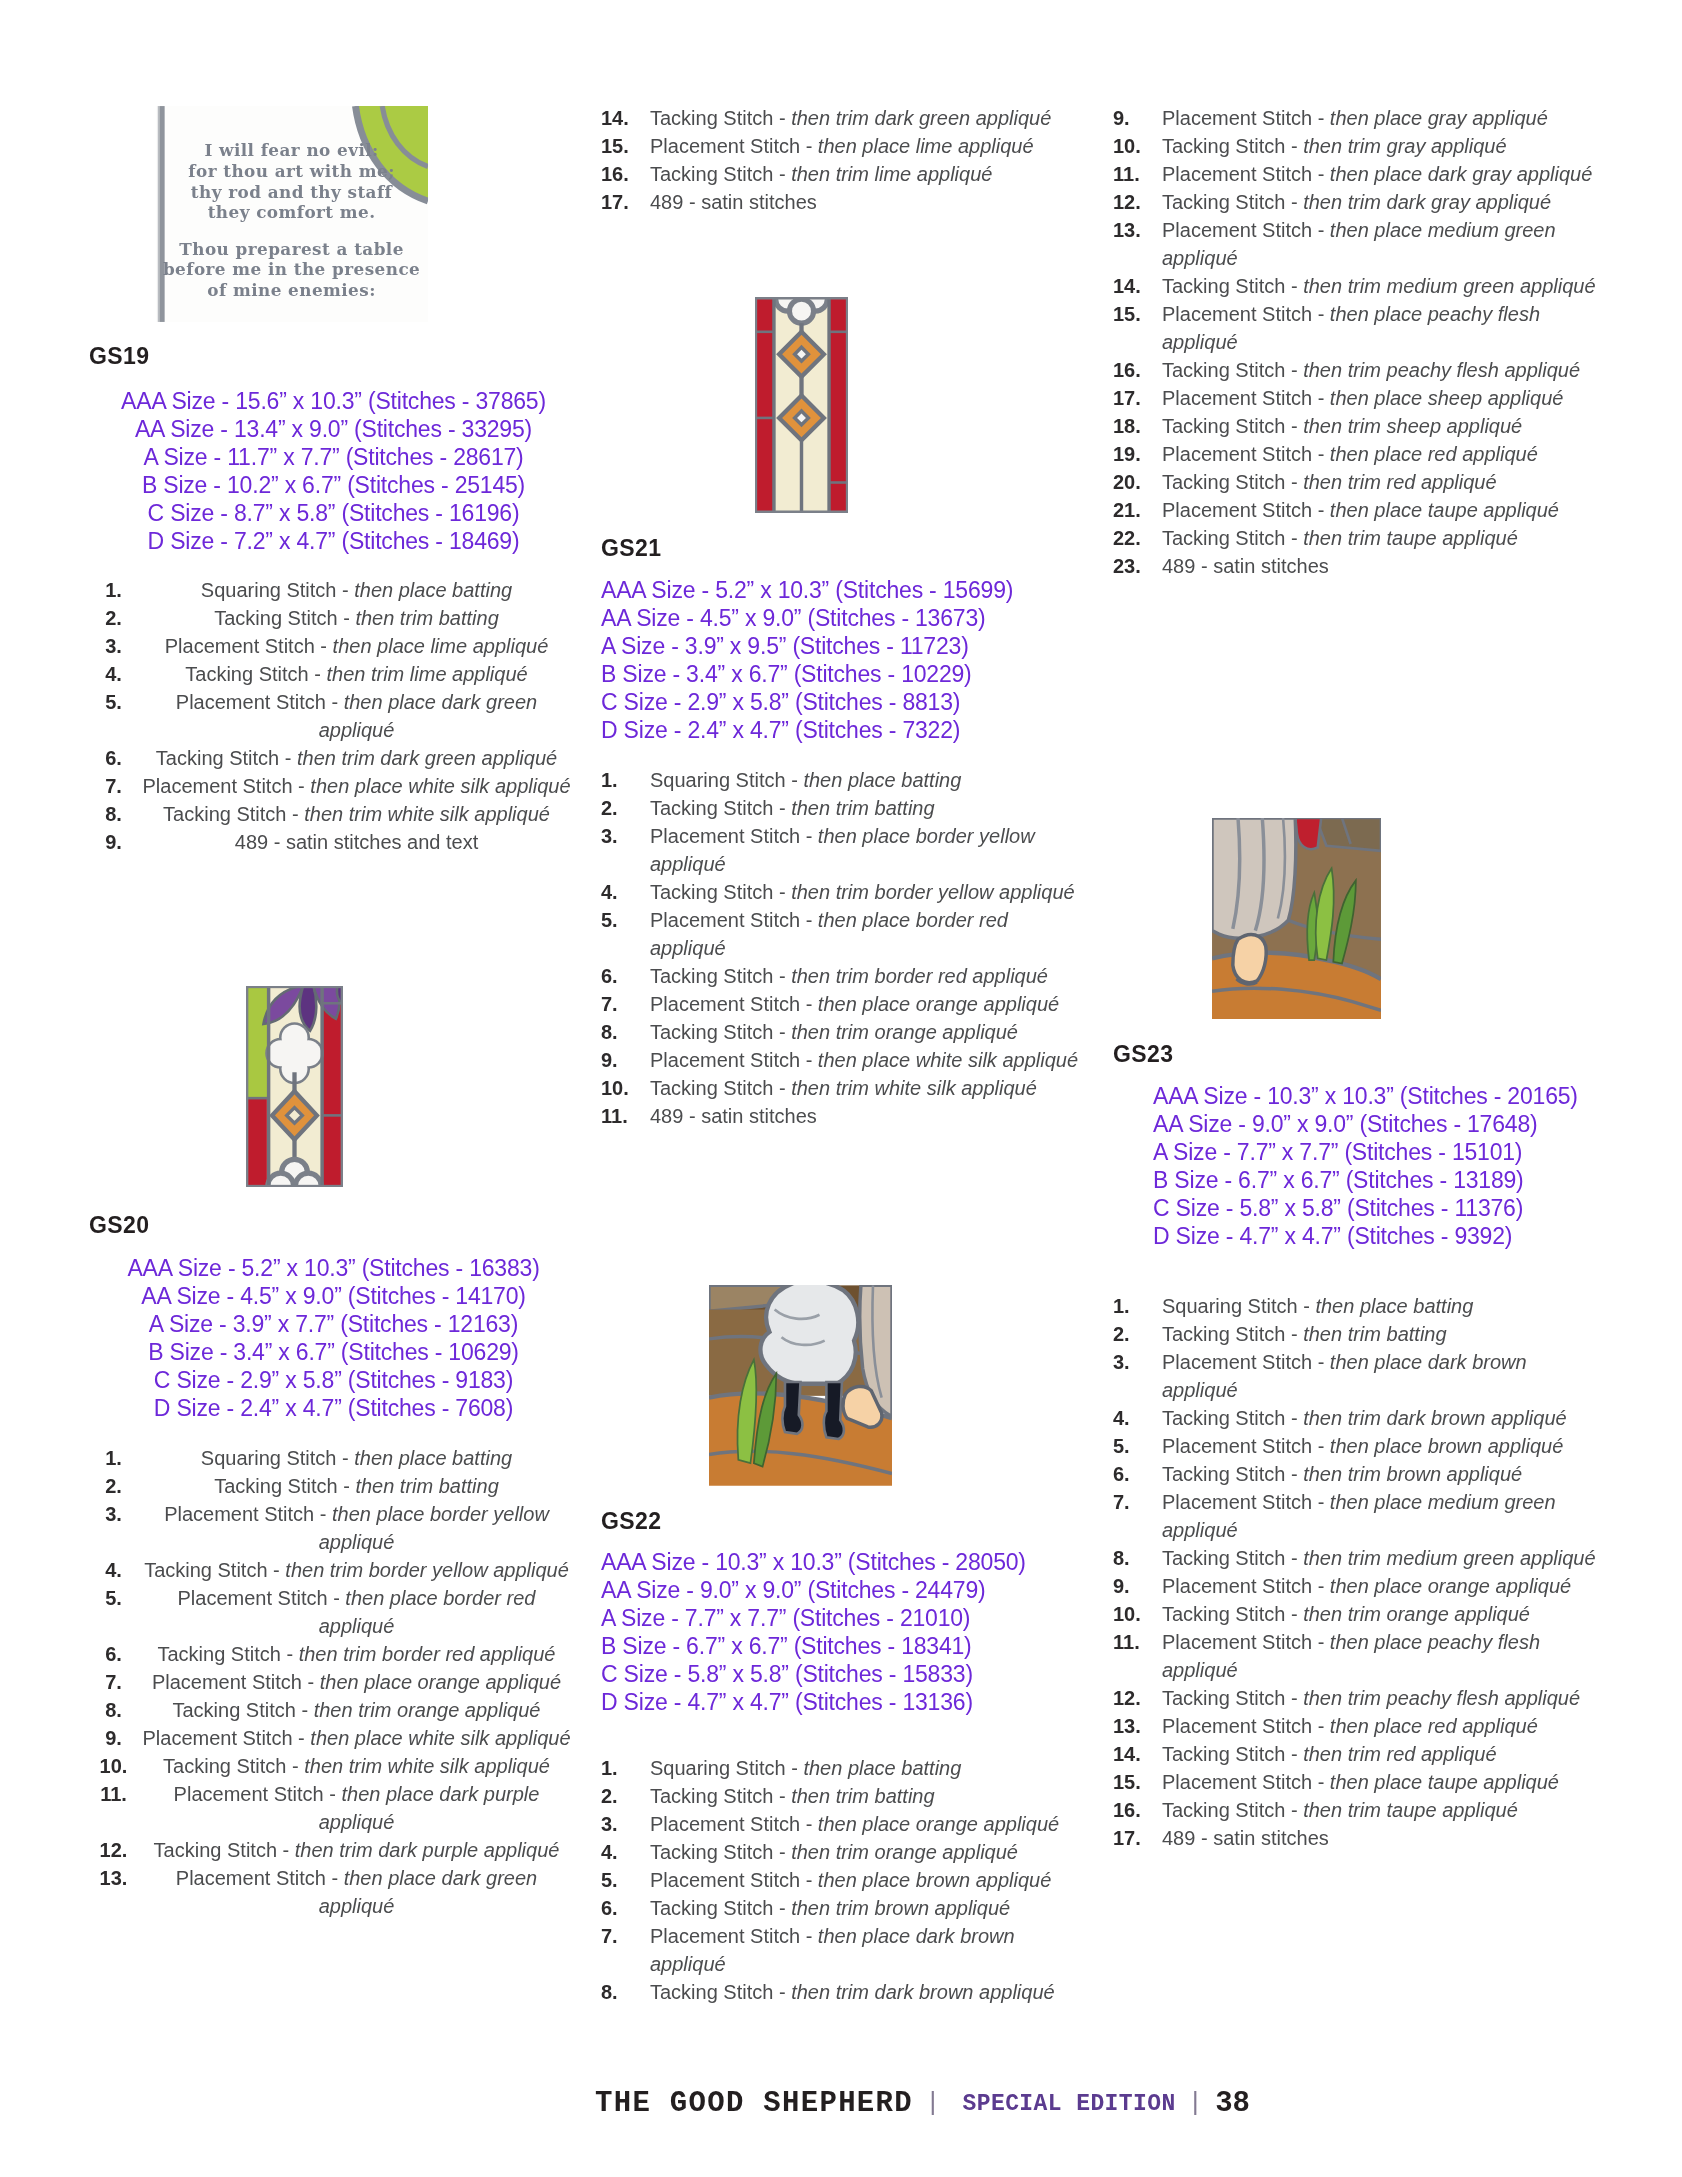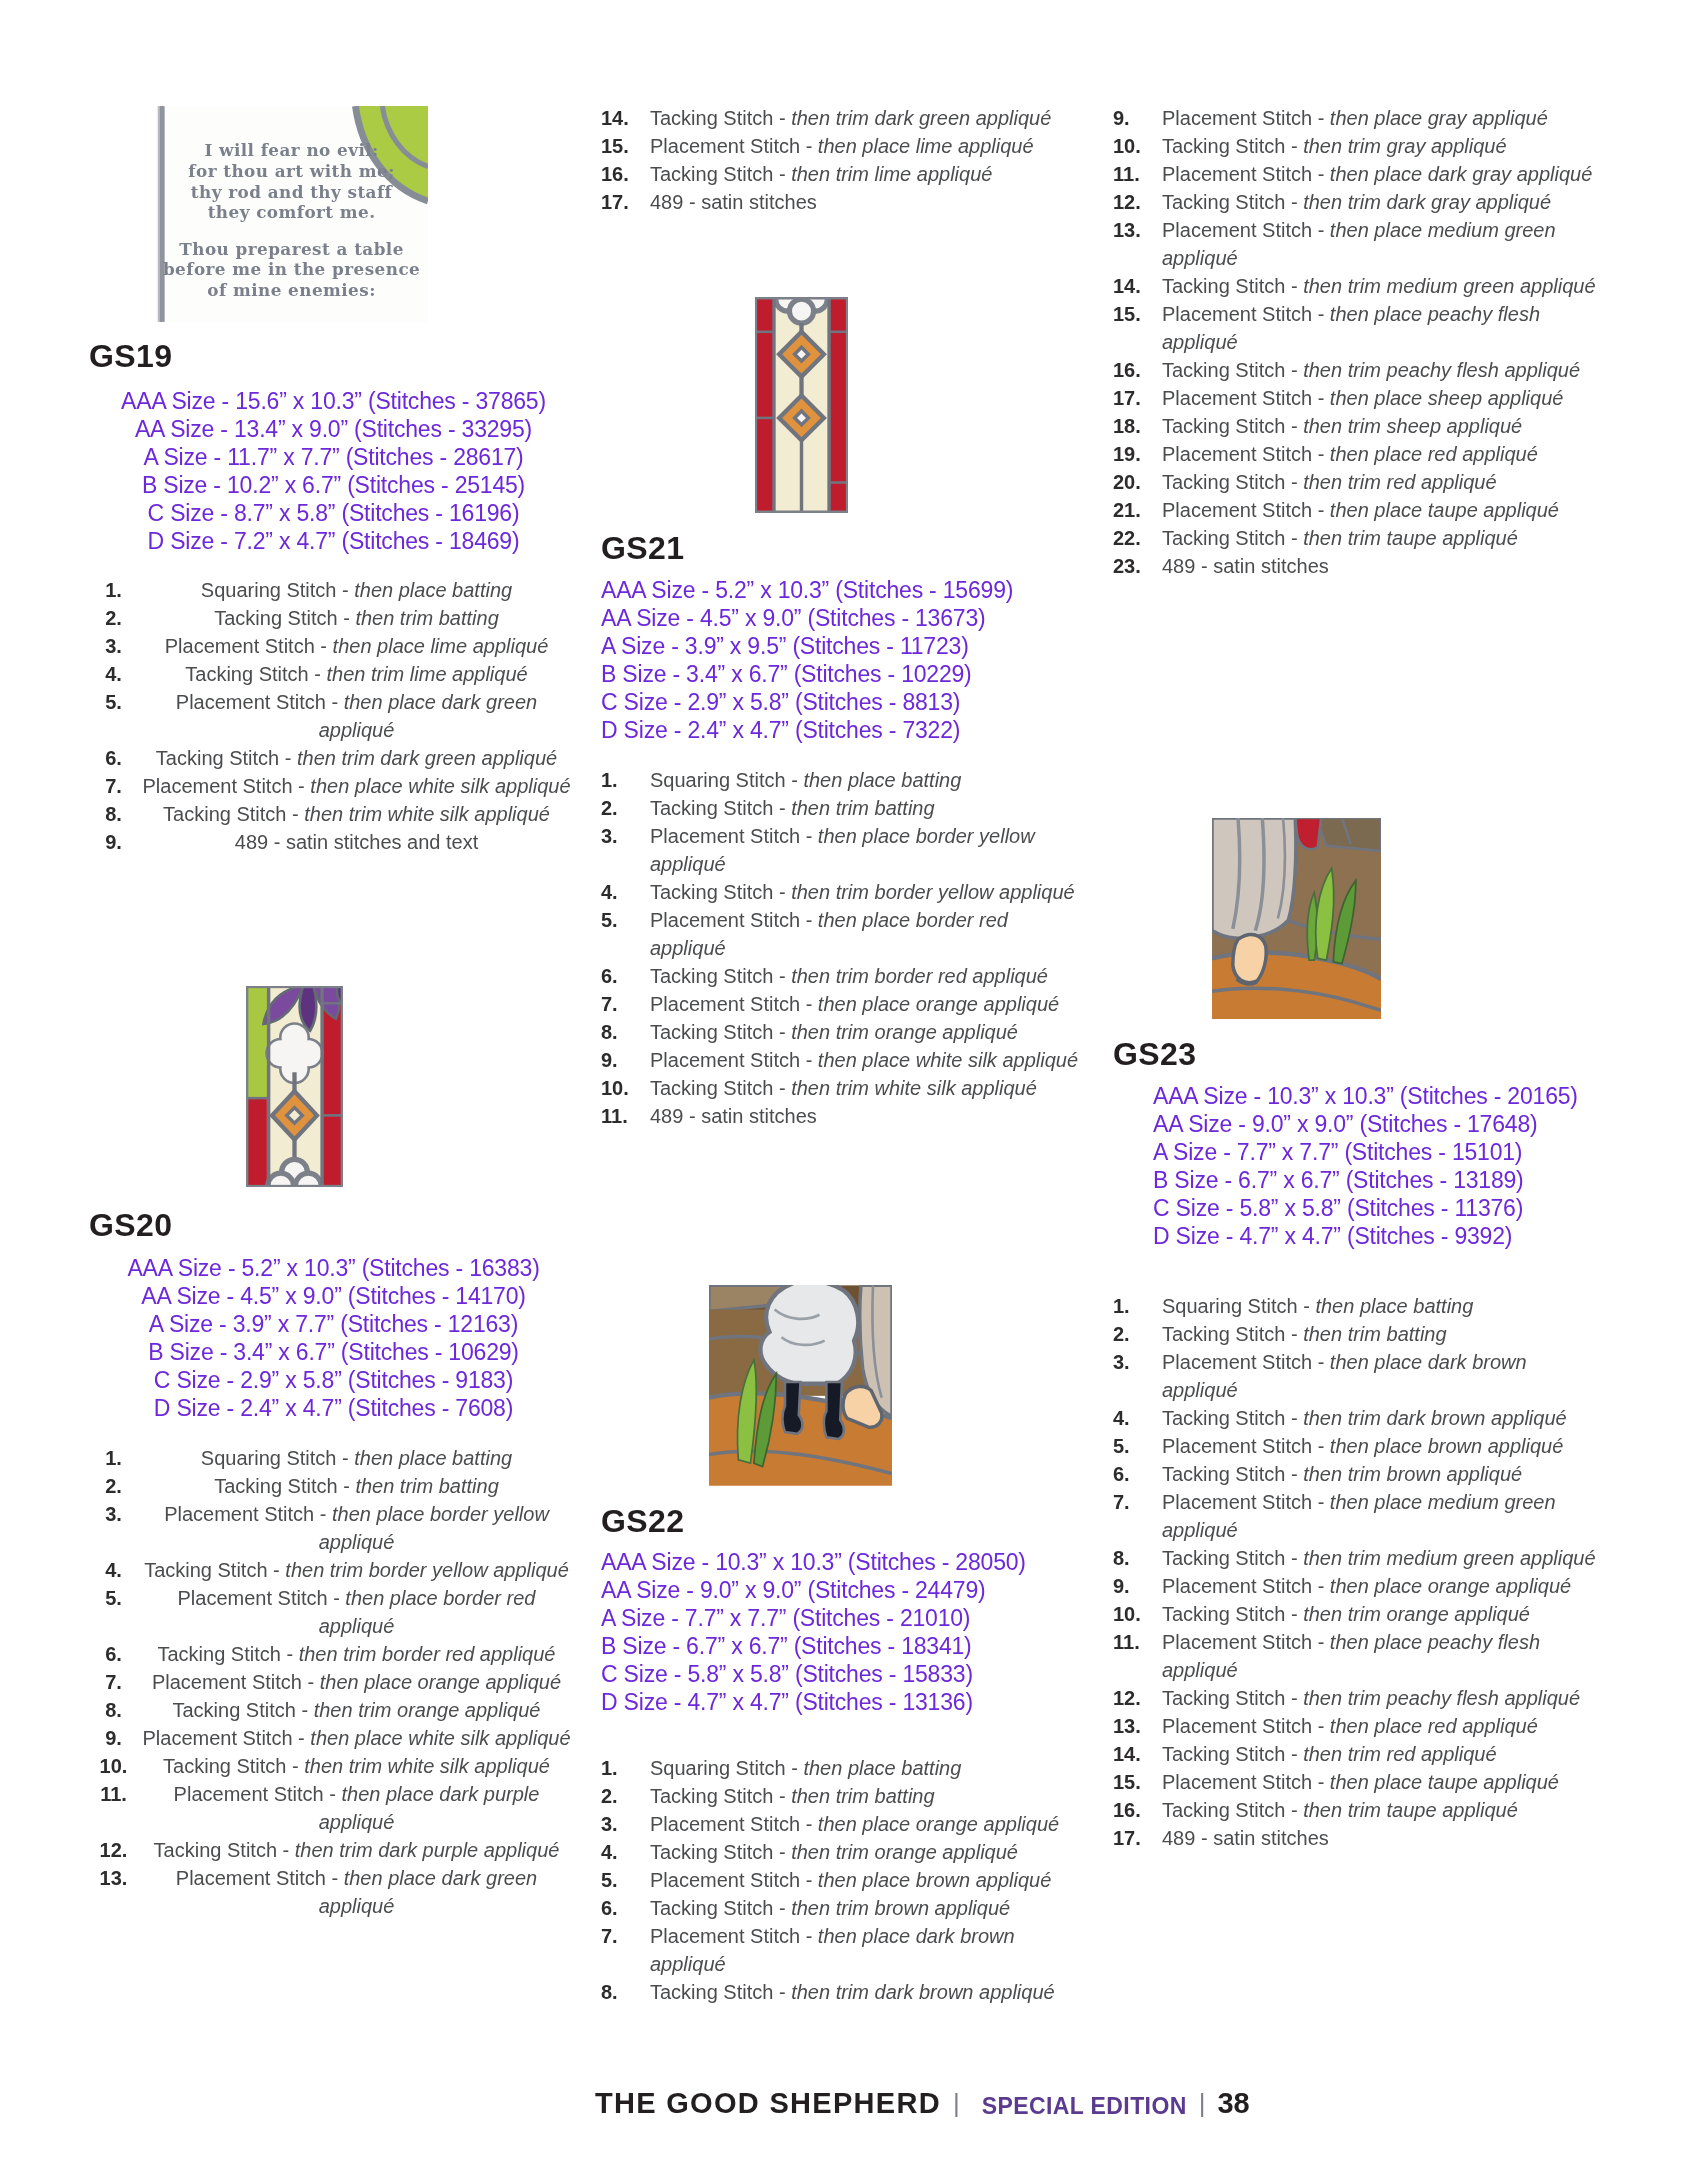--- a/index.html
+++ b/index.html
@@ -6,32 +6,32 @@
   body{
     width:1683px;height:2177px;position:relative;background:#ffffff;
     font-family:"Liberation Sans", sans-serif;color:#4b4c4e;overflow:hidden;
   }
   .col{position:absolute;top:0;height:100%;}
   #col1{left:89px;width:502px;text-align:center;}
   #col2{left:601px;width:502px;}
   #col3{left:1113px;width:519px;}
   .abs{position:absolute;left:0;}
   .section-title{
-    font-size:32px;font-weight:700;color:#231f20;letter-spacing:0.4px;line-height:38px;
+    font-size:23px;font-weight:700;color:#231f20;letter-spacing:0.4px;line-height:38px;
   }
   .sizes{font-size:23px;line-height:28px;color:#6d28d9;width:489px;letter-spacing:-0.2px;}
   .size-line{white-space:nowrap;}
   .steps{list-style:none;margin:0;padding:0;font-size:20px;line-height:28px;color:#4b4c4e;width:489px;}
   .step{display:flex;}
   .step .num{flex:0 0 49px;width:49px;font-weight:700;color:#2d2b2c;}
   .step .txt{flex:1 1 auto;max-width:437px;}
   .step .txt em{font-style:italic;}
   .thumb{display:block;}
   .footer{
-    position:absolute;left:595px;top:2087px;display:flex;align-items:flex-end;gap:12px;white-space:nowrap;
+    position:absolute;left:595px;top:2087px;display:flex;align-items:center;gap:12px;white-space:nowrap;font-family:Liberation Mono, monospace;
   }
   .f-title{font-size:29px;font-weight:700;color:#231f20;letter-spacing:1.3px;}
   .f-sep{font-size:26px;font-weight:400;color:#837a92;position:relative;top:-0.9px;}
   .f-edition{font-size:23px;font-weight:700;color:#5b3b8f;letter-spacing:0.4px;margin-left:10px;}
   .f-page{font-size:29px;font-weight:700;color:#231f20;}
 </style>
 </head>
 <body>
 
 <div class="col" id="col1">

